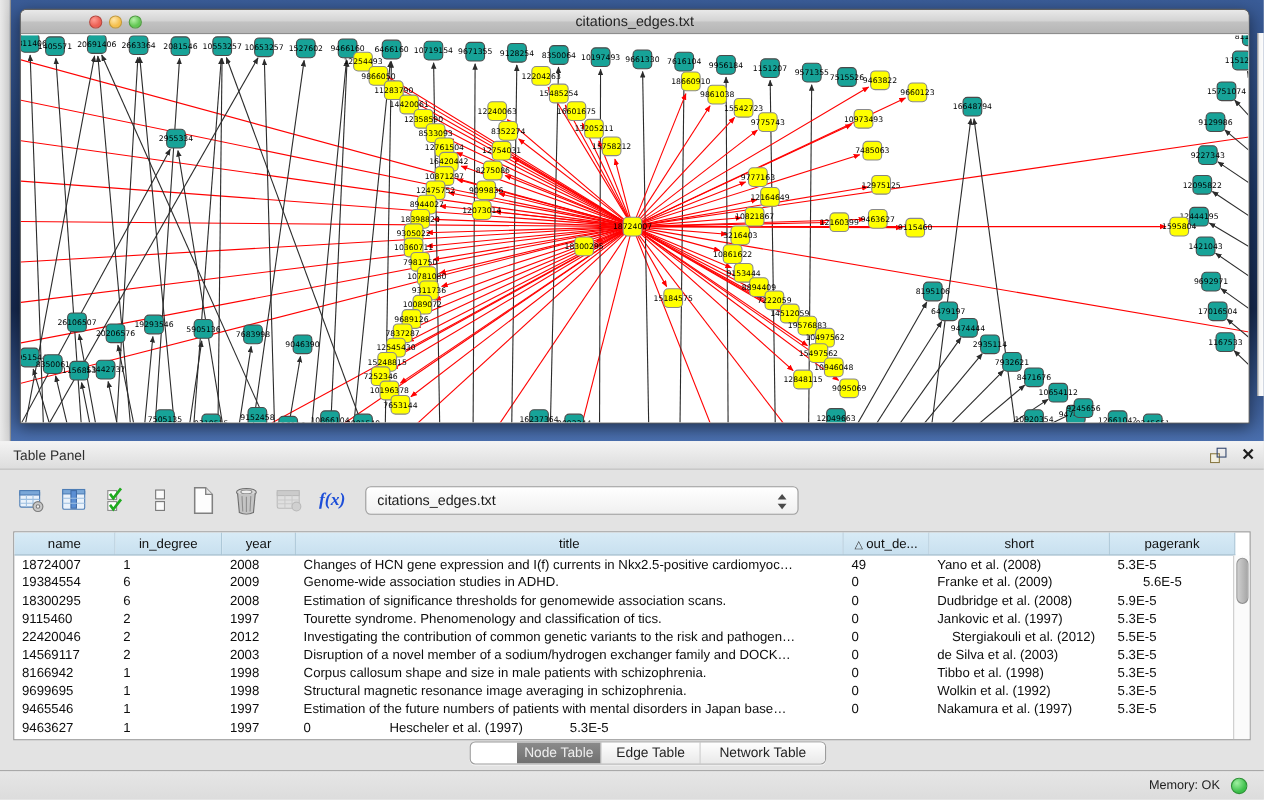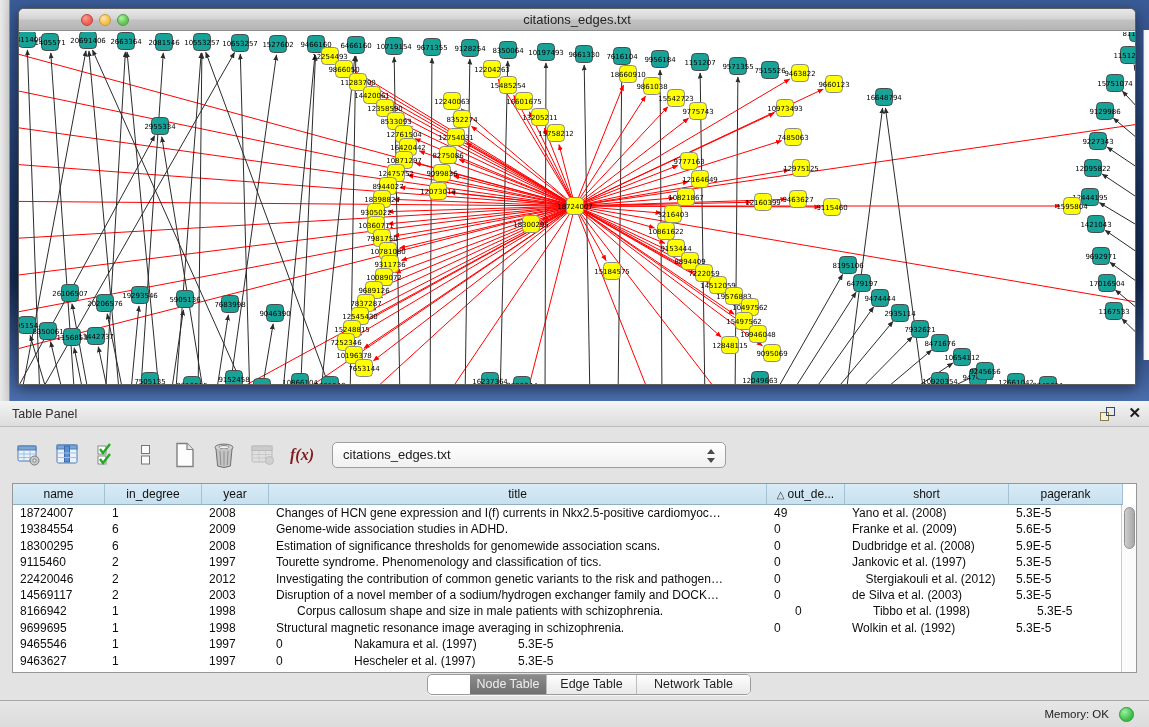--- a/index.html
+++ b/index.html
@@ -34,21 +34,21 @@
     background:linear-gradient(180deg,#f4f4f4,#dddddd); border-bottom:1px solid #bcbcbc; }
   .panel-title { position:absolute; left:12px; top:0; line-height:26px; font-size:12.5px; color:#2e2e2e; }
   .float-btn { position:absolute; right:34px; top:6px; width:15px; height:14px; cursor:pointer; }
   .float-btn .sq1 { position:absolute; left:0; bottom:0; width:9px; height:9px; border:1.5px solid #8a7a46; background:#f2efdf; }
   .float-btn .sq2 { position:absolute; right:0; top:0; width:9px; height:9px; border:1.5px solid #35486f; background:transparent; }
   .close-btn { position:absolute; right:8px; top:3px; font-size:15px; font-weight:bold; color:#1c1c1c; cursor:pointer; }
 
   .toolbar { position:absolute; left:16px; top:38px; height:32px; display:flex; align-items:center; gap:13px; }
   .tool { width:26px; height:26px; display:flex; align-items:center; justify-content:center; cursor:pointer; }
   .tool.disabled { opacity:.55; cursor:default; }
-  .fx { font-family:"Liberation Serif", serif; font-style:italic; font-weight:bold; font-size:16px; color:#7f1d1d; }
+  .fx { font-family:"Liberation Serif", serif; font-style:italic; font-weight:bold; font-size:16px; color:#1d4ed8; }
   .combo { position:relative; width:394px; height:26px; margin-left:4px; border:1px solid #9f9f9f; border-radius:5px;
     background:linear-gradient(180deg,#ffffff,#f0f0f0); box-shadow:inset 0 1px 0 #fff; cursor:pointer; }
   .combo-text { position:absolute; left:10px; top:0; line-height:24px; font-size:13px; color:#1b1b1b; }
   .combo-arrows { position:absolute; right:9px; top:5px; width:9px; height:16px; }
   .combo-arrows i { position:absolute; left:0; width:0; height:0; border-left:4.5px solid transparent; border-right:4.5px solid transparent; }
   .combo-arrows .up { top:1px; border-bottom:5px solid #4a4a4a; }
   .combo-arrows .dn { bottom:1px; border-top:5px solid #4a4a4a; }
 
   .table-wrap { position:absolute; left:12px; top:82px; width:1125px; height:190px;
     border:1px solid #979797; background:#fff; overflow:hidden; }
@@ -613,21 +613,21 @@
             <div class="td" style="width: 164px;">Yano et al. (2008)</div>
             <div class="td" style="width: 114px;">5.3E-5</div>
           </div>
           <div class="tr">
             <div class="td" style="width: 92px;">19384554</div>
             <div class="td" style="width: 97px;">6</div>
             <div class="td" style="width: 67px;">2009</div>
             <div class="td" style="width: 498px;">Genome-wide association studies in ADHD.</div>
             <div class="td" style="width: 78px;">0</div>
             <div class="td" style="width: 164px;">Franke et al. (2009)</div>
-            <div class="td" style="width: 114px;">5.6E-5</div>
+            <div class="td" style="width: 114px; margin-left: 23px;">5.6E-5</div>
           </div>
           <div class="tr">
             <div class="td" style="width: 92px;">18300295</div>
             <div class="td" style="width: 97px;">6</div>
             <div class="td" style="width: 67px;">2008</div>
             <div class="td" style="width: 498px;">Estimation of significance thresholds for genomewide association scans.</div>
             <div class="td" style="width: 78px;">0</div>
             <div class="td" style="width: 164px;">Dudbridge et al. (2008)</div>
             <div class="td" style="width: 114px;">5.9E-5</div>
           </div>
@@ -655,38 +655,39 @@
             <div class="td" style="width: 67px;">2003</div>
             <div class="td" style="width: 498px;">Disruption of a novel member of a sodium/hydrogen exchanger family and DOCK…</div>
             <div class="td" style="width: 78px;">0</div>
             <div class="td" style="width: 164px;">de Silva et al. (2003)</div>
             <div class="td" style="width: 114px;">5.3E-5</div>
           </div>
           <div class="tr">
             <div class="td" style="width: 92px;">8166942</div>
             <div class="td" style="width: 97px;">1</div>
             <div class="td" style="width: 67px;">1998</div>
-            <div class="td" style="width: 498px; margin-left: 21px;">Corpus callosum shape and size in male patients with schizophrenia.</div>
+            <div class="td" style="width: 498px;">Corpus callosum shape and size in male patients with schizophrenia.</div>
             <div class="td" style="width: 78px;">0</div>
             <div class="td" style="width: 164px;">Tibbo et al. (1998)</div>
             <div class="td" style="width: 114px;">5.3E-5</div>
           </div>
           <div class="tr">
             <div class="td" style="width: 92px;">9699695</div>
             <div class="td" style="width: 97px;">1</div>
             <div class="td" style="width: 67px;">1998</div>
             <div class="td" style="width: 498px;">Structural magnetic resonance image averaging in schizophrenia.</div>
             <div class="td" style="width: 78px;">0</div>
             <div class="td" style="width: 164px;">Wolkin et al. (1992)</div>
             <div class="td" style="width: 114px;">5.3E-5</div>
           </div>
           <div class="tr">
             <div class="td" style="width: 92px;">9465546</div>
             <div class="td" style="width: 97px;">1</div>
             <div class="td" style="width: 67px;">1997</div>
+            <div class="td" style="width: 498px;">Estimation of the future numbers of patients with mental disorders in Japan base…</div>
             <div class="td" style="width: 78px;">0</div>
             <div class="td" style="width: 164px;">Nakamura et al. (1997)</div>
             <div class="td" style="width: 114px;">5.3E-5</div>
           </div>
           <div class="tr">
             <div class="td" style="width: 92px;">9463627</div>
             <div class="td" style="width: 97px;">1</div>
             <div class="td" style="width: 67px;">1997</div>
             <div class="td" style="width: 78px;">0</div>
             <div class="td" style="width: 164px;">Hescheler et al. (1997)</div>

